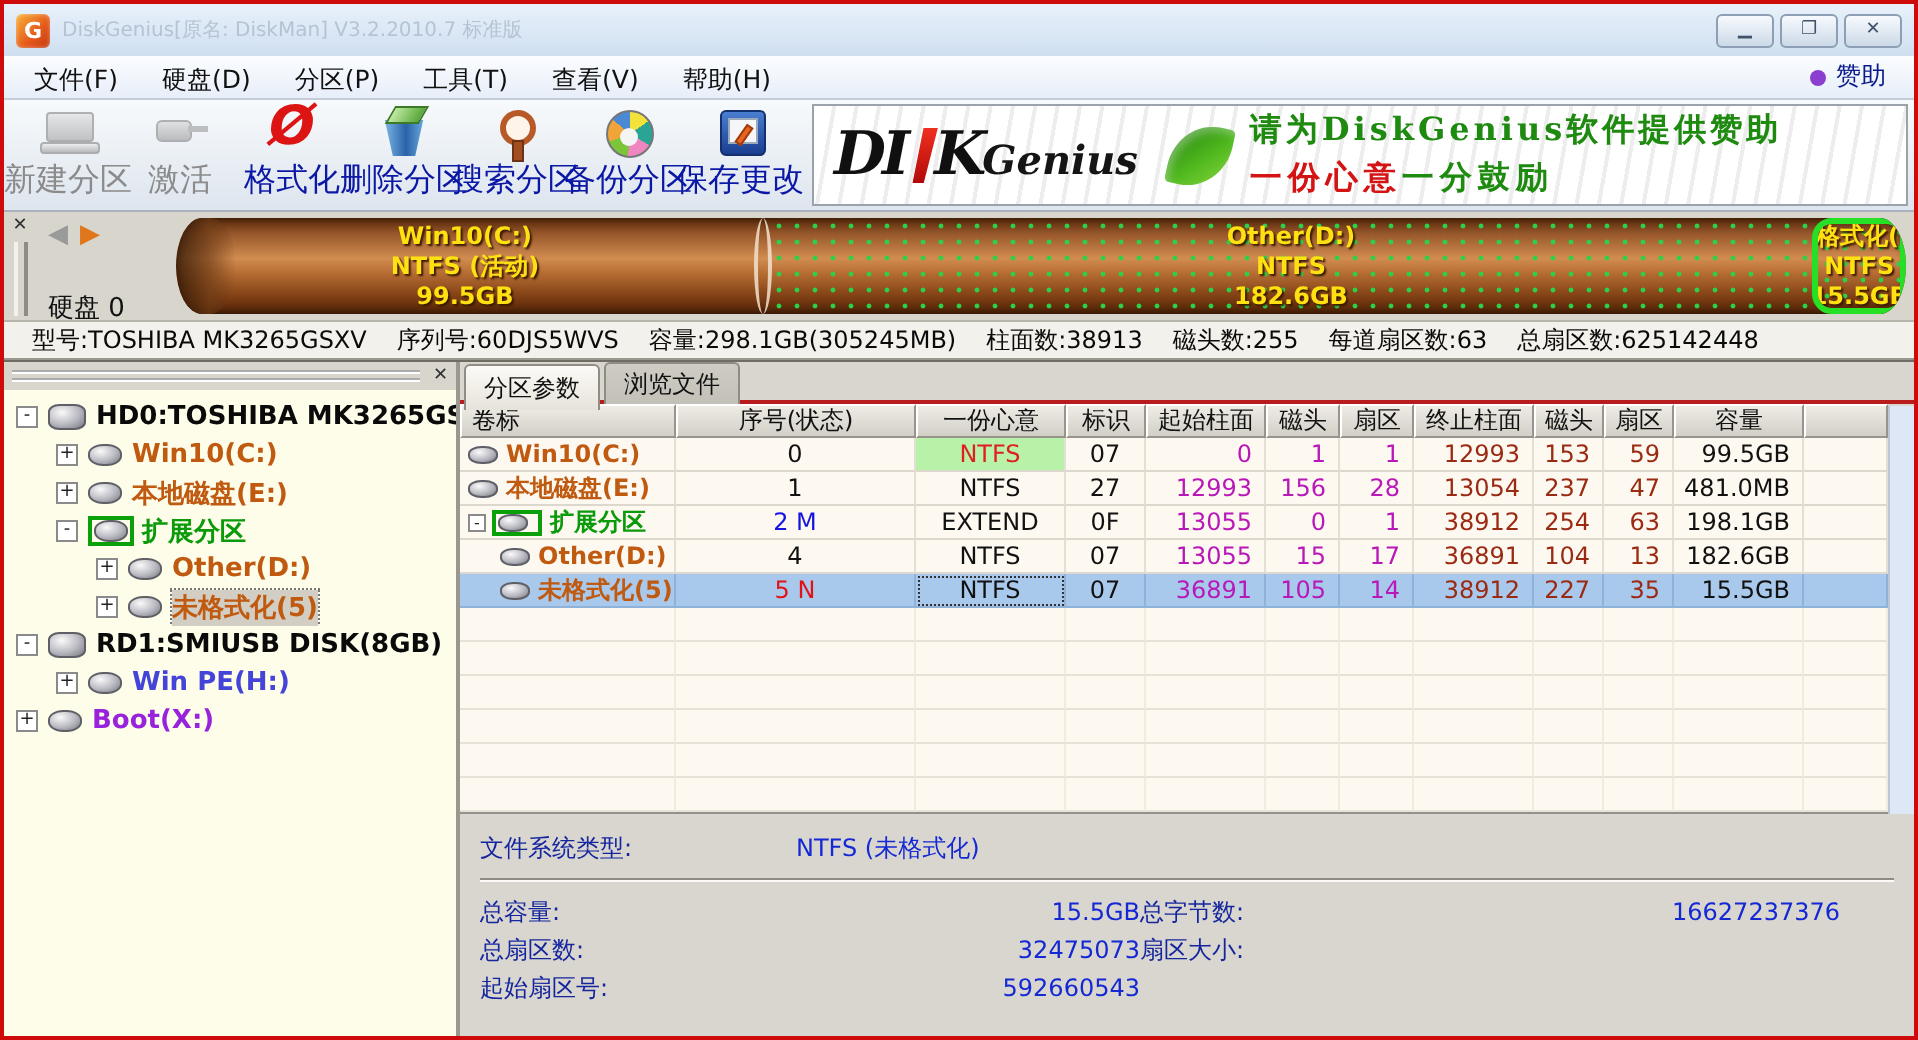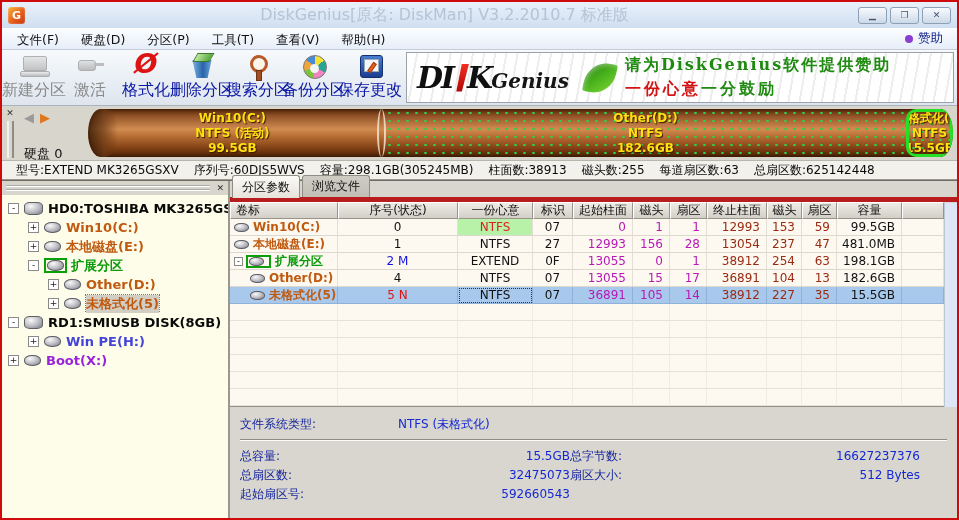--- a/index.html
+++ b/index.html
@@ -8,21 +8,21 @@
   .win { width:959px; height:520px; border:2px solid #cf0a0a; background:#d8d5cd;
     display:flex; flex-direction:column; }
 
   
   .titlebar { height:26px; background:linear-gradient(180deg,#e9f1fb,#cfdff0);
     display:flex; align-items:center; padding:0 6px; flex:none; }
   .appicon { width:17px; height:17px; border-radius:3px; margin-right:6px;
     background:linear-gradient(135deg,#f9b23a,#e4581a 60%,#c33a10);
     color:#fff; font-weight:bold; font-size:11px; line-height:17px; text-align:center;
     box-shadow:inset 0 0 2px #fff7; }
-  .title { color:#b5c3d4; font-size:16px; flex:1; white-space:nowrap; overflow:hidden;text-align:center; }
+  .title { color:#b5c3d4; font-size:10px; flex:1; white-space:nowrap; overflow:hidden; }
   .winbtns { display:flex; gap:3px; }
   .winbtn { width:29px; height:17px; border:1px solid #8c9fb5; border-radius:3px;
     background:linear-gradient(180deg,#f7fafd,#ccd9e8); color:#41536b; font-size:9px;
     display:flex; align-items:center; justify-content:center; }
 
   
   .menubar { height:22px; background:linear-gradient(180deg,#fbfdff,#e7eef9);
     border-bottom:1px solid #c6cdd8; display:flex; align-items:center; padding:0 4px; flex:none; }
   .menu-item { font-size:12.5px; color:#111; padding:2px 11px; }
   .menubar .spacer { flex:1; }
@@ -140,22 +140,22 @@
     border:1px solid #5f5f67; margin-right:5px; }
   .hdd.big { width:19px; height:13px; border-radius:30%; }
   .greenbox { border:2px solid #0aa00a; padding:0px 1px; margin-right:4px; display:flex; align-items:center; }
   .greenbox .hdd { margin-right:0; }
   .tl-black { color:#0a0a0a; } .tl-orange { color:#c05a10; } .tl-green { color:#0a9a0a; }
   .tl-blue { color:#4444d8; } .tl-purple { color:#9922dd; }
   .titem.selected .tlabel { background:#d2cec4; outline:1px dotted #777; }
 
   .rightpanel { flex:1; display:flex; flex-direction:column; min-width:0; position:relative; background:#d9d6cf; }
   
-  .tabs { height:21px; background:#d9d6cf; display:flex; align-items:flex-end; padding-left:2px;
-    border-bottom:5px solid #b91c1c; flex:none; }
+  .tabs { height:21px; background:#d9d6cf; display:flex; align-items:flex-start; padding-left:2px;
+    border-bottom:2px solid #b91c1c; flex:none; }
   .tab { font-size:12px; color:#111; padding:2px 9px 2px; border:1px solid #8f8c84; border-bottom:none;
     border-radius:3px 3px 0 0; background:linear-gradient(180deg,#cfccc4,#c2bfb7); margin-right:2px; }
   .tab.active { background:linear-gradient(180deg,#fbfaf6,#e6e3da); position:relative; top:1px;
     padding-top:3px; }
 
   
   .tablewrap { flex:none; margin-right:13px; background:#fdf9f0; }
   .tgrid { display:grid; grid-template-columns:108px 120px 75px 40px 60px 37px 37px 60px 35px 35px 65px minmax(0,1fr); }
   .thead .hcell { height:17px; font-size:12px; color:#111; background:linear-gradient(180deg,#efece6,#d2cfc7);
     border-right:1px solid #98948c; border-bottom:1px solid #98948c; border-top:1px solid #fff;
@@ -291,21 +291,21 @@
             <span class="pl">未格式化(5)</span>
             <span class="pl">NTFS</span>
             <span class="pl">15.5GB</span>
           </div>
           <div class="part-sep" style="left: 33.4%;"></div>
         </div>
     </div>
   </div>
 
   <div class="diskinfo" id="disk-info">
-      <span class="seg">型号:EXTEND MK3265GSXV</span>
+      <span class="seg">型号:TOSHIBA MK3265GSXV</span>
       <span class="seg">序列号:60DJS5WVS</span>
       <span class="seg">容量:298.1GB(305245MB)</span>
       <span class="seg">柱面数:38913</span>
       <span class="seg">磁头数:255</span>
       <span class="seg">每道扇区数:63</span>
       <span class="seg">总扇区数:625142448</span>
     </div>
 
   <div class="main">
     <div class="treepanel">
@@ -572,21 +572,20 @@
             <div class="drow">
               <span class="dlab">总容量:</span>
               <span class="dval">15.5GB</span>
               <span class="dlab">总字节数:</span>
               <span class="dval">16627237376</span>
             </div>
             <div class="drow">
               <span class="dlab">总扇区数:</span>
               <span class="dval">32475073</span>
               <span class="dlab">扇区大小:</span>
-              <span class="dval">512 Bytes</span>
             </div>
             <div class="drow">
               <span class="dlab">起始扇区号:</span>
               <span class="dval">592660543</span>
               <span class="dlab"></span>
               <span class="dval"></span>
             </div>
           </div>
       </div>
     </div>

